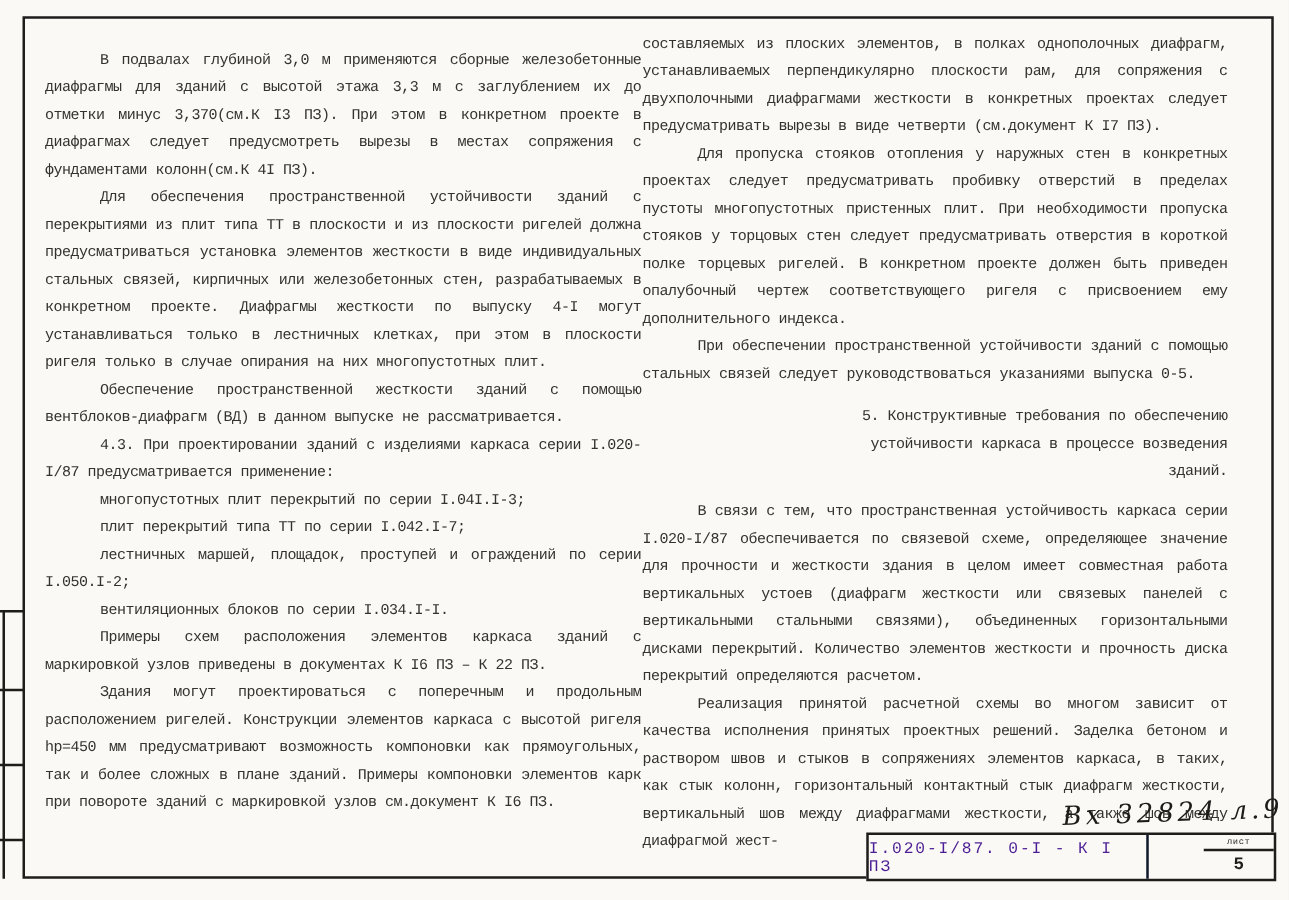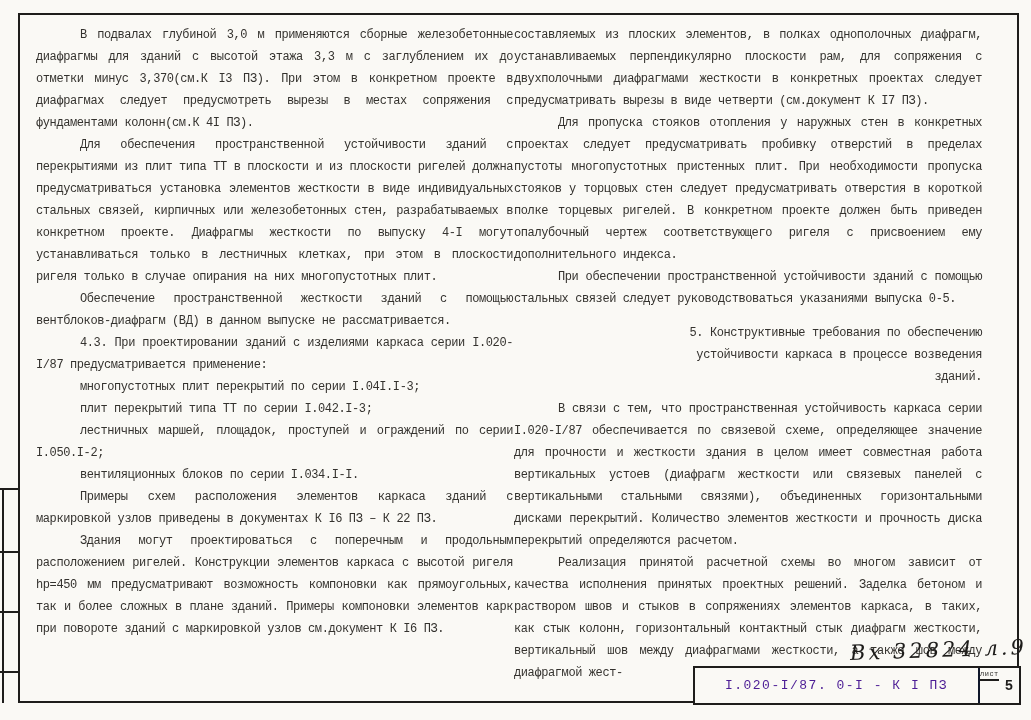--- a/index.html
+++ b/index.html
@@ -20,21 +20,21 @@
   
   .edge-vline{position:absolute;left:2px;top:489px;width:2px;height:214px;background:#1e1d1b;}
   .edge-tick{position:absolute;left:0;width:19px;height:2px;background:#1e1d1b;}
   .t1{top:488px}.t2{top:551px}.t3{top:611px}.t4{top:671px}
 
   .col{
     position:absolute;top:24px;
     font-size:12px;line-height:22px;letter-spacing:-0.4px;
     color:#34322e;
   }
-  .col-left{left:36px;width:477px;}
+  .col-left{left:36px;width:477px;margin-top:13px;}
   .col-right{left:514px;width:468px;}
   .p{margin:0;text-align:justify;}
   .indent{text-indent:44px;}
   .fade{opacity:.78;}
   .sp-top{margin-top:4px;}
   .heading{
     margin:12px 0 10px 78px;
     padding-left:27px;text-indent:-27px;
     white-space:pre-line;text-align:right;
   }
@@ -47,21 +47,21 @@
   .titleblock{
     position:absolute;left:693px;top:666px;width:328px;height:39px;
     border:2px solid #1e1d1b;box-sizing:border-box;
     background:#faf9f5;display:flex;
   }
   .tb-main{
     flex:1;display:flex;align-items:center;justify-content:center;
     font-size:13px;letter-spacing:1.5px;color:#4c1d95;
     border-right:2px solid #0f172a;
   }
-  .tb-side{width:39px;display:flex;flex-direction:row;}
+  .tb-side{width:56px;display:flex;flex-direction:column;padding-left:44px;}
   .tb-sheet-label{
     height:13px;border-bottom:2px solid #1e1d1b;
     font-size:7px;line-height:12px;text-align:center;
     letter-spacing:.5px;color:#2b2a27;box-sizing:border-box;
   }
   .tb-sheet-num{
     flex:1;display:flex;align-items:center;justify-content:center;
     font-size:14px;font-weight:bold;color:#1e1d1b;
   }
 </style>
@@ -76,21 +76,21 @@
   <div class="edge-tick t2"></div>
   <div class="edge-tick t3"></div>
   <div class="edge-tick t4"></div>
 
   <div class="col col-left">
     <p class="p indent">В подвалах глубиной 3,0 м применяются сборные железобетонные диафрагмы для зданий с высотой этажа 3,3 м с заглублением их до отметки минус 3,370(см.К I3 ПЗ). При этом в конкретном проекте в диафрагмах следует предусмотреть вырезы в местах сопряжения с фундаментами колонн(см.К 4I ПЗ).</p>
     <p class="p indent">Для обеспечения пространственной устойчивости зданий с перекрытиями из плит типа ТТ в плоскости и из плоскости ригелей должна предусматриваться установка элементов жесткости в виде индивидуальных стальных связей, кирпичных или железобетонных стен, разрабатываемых в конкретном проекте. Диафрагмы жесткости по выпуску 4-I могут устанавливаться только в лестничных клетках, при этом в плоскости ригеля только в случае опирания на них многопустотных плит.</p>
     <p class="p indent">Обеспечение пространственной жесткости зданий с помощью вентблоков-диафрагм (ВД) в данном выпуске не рассматривается.</p>
     <p class="p indent">4.3. При проектировании зданий с изделиями каркаса серии I.020-I/87 предусматривается применение:</p>
     <p class="p indent">многопустотных плит перекрытий по серии I.04I.I-3;</p>
-    <p class="p indent">плит перекрытий типа ТТ по серии I.042.I-3;</p>
+    <p class="p indent">плит перекрытий типа ТТ по серии I.042.I-7;</p>
     <p class="p indent">лестничных маршей, площадок, проступей и ограждений по серии I.050.I-2;</p>
     <p class="p indent">вентиляционных блоков по серии I.034.I-I.</p>
     <p class="p indent">Примеры схем расположения элементов каркаса зданий с маркировкой узлов приведены в документах К I6 ПЗ – К 22 ПЗ.</p>
     <p class="p indent">Здания могут проектироваться с поперечным и продольным расположением ригелей. Конструкции элементов каркаса с высотой ригеля hр=450 мм предусматривают возможность компоновки как прямоугольных, так и более сложных в плане зданий. Примеры компоновки элементов карк   при повороте зданий с маркировкой узлов см.документ К I6 ПЗ.</p>
   </div>
 
   <div class="col col-right">
     <p class="p">составляемых из плоских элементов, в полках однополочных диафрагм, устанавливаемых перпендикулярно плоскости рам, для сопряжения с двухполочными диафрагмами жесткости в конкретных проектах следует предусматривать вырезы в виде четверти (см.документ К I7 ПЗ).</p>
     <p class="p indent">Для пропуска стояков отопления у наружных стен в конкретных проектах следует предусматривать пробивку отверстий в пределах пустоты многопустотных пристенных плит. При необходимости пропуска стояков у торцовых стен следует предусматривать отверстия в короткой полке торцевых ригелей. В конкретном проекте должен быть приведен опалубочный чертеж соответствующего ригеля с присвоением ему дополнительного индекса.</p>
     <p class="p indent">При обеспечении пространственной устойчивости зданий с помощью стальных связей следует руководствоваться указаниями выпуска 0-5.</p>

